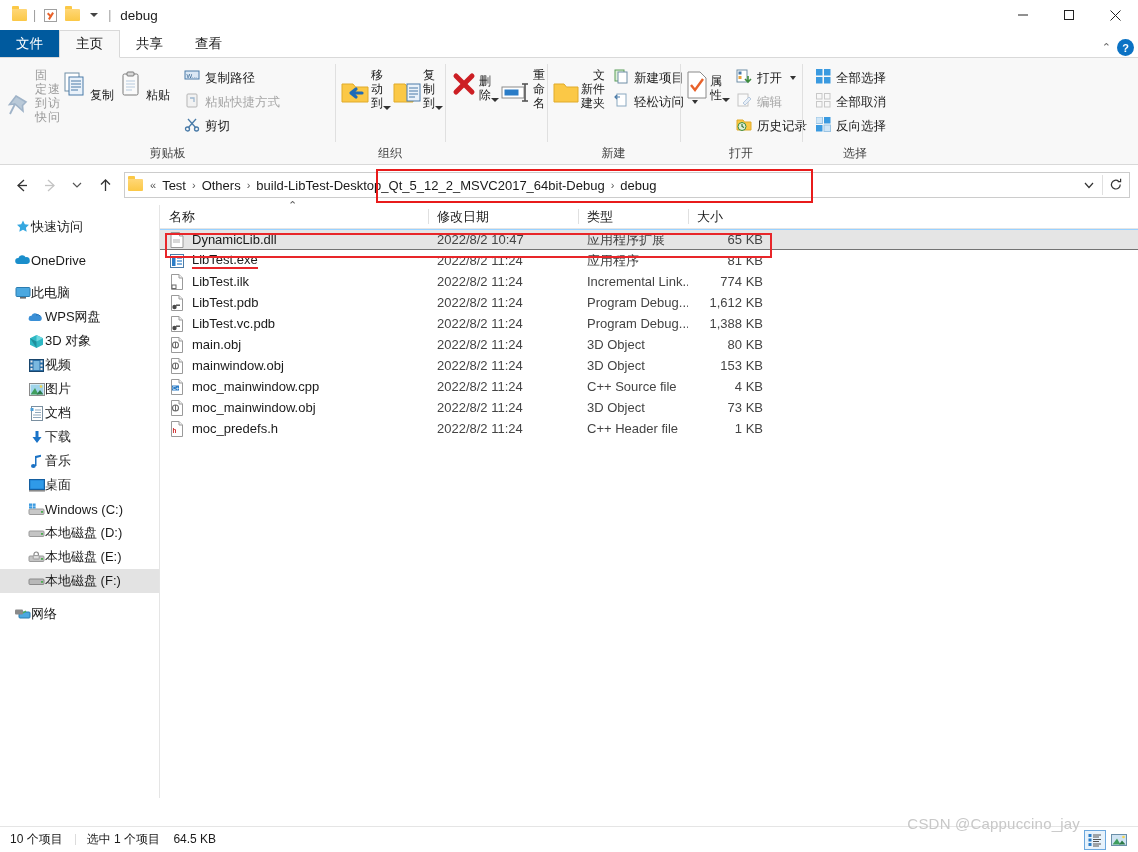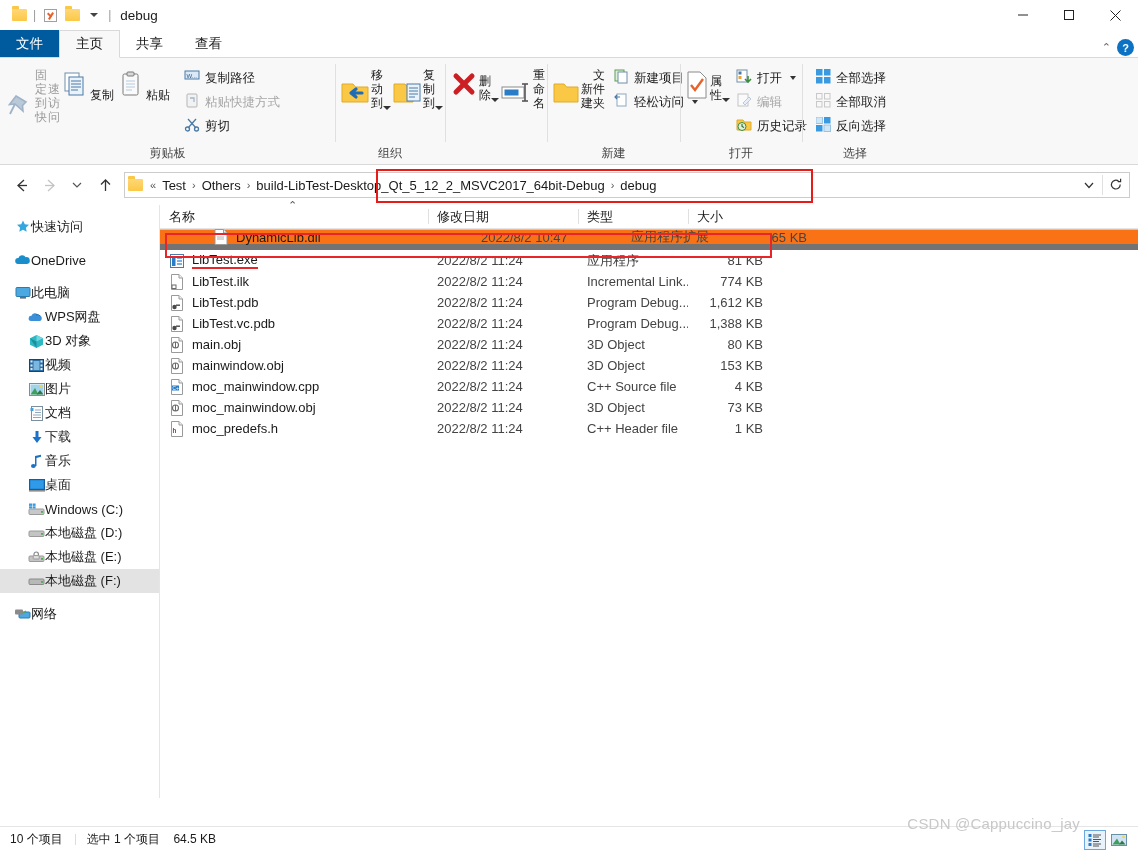--- a/index.html
+++ b/index.html
@@ -132,21 +132,21 @@
   .colhdr { height:24px; display:flex; border-bottom:1px solid #e5e5e5; position:relative; font-size:13px; color:#1a1a1a;}
   .colhdr .ch { display:flex; align-items:center; padding-left:9px; position:relative; }
   .colhdr .ch + .ch:before{ content:""; position:absolute; left:0; top:4px; bottom:4px; width:1px; background:#e0e0e0;}
   .sortmark { position:absolute; left:128px; top:-6px; font-size:11px; color:#5a5a5a; }
   .c-name { width:268px; }
   .c-date { width:150px; }
   .c-type { width:110px; }
   .c-size { width:86px; }
 
   .row { height:21px; display:flex; align-items:center; font-size:13px; color:#1a1a1a; }
-  .row.selected { background:#f97316; border-top:1px solid #99d1ff; border-bottom:6px solid #737373; height:21px;padding-left:44px;}
+  .row.selected { background:#e5e5e5; border-top:1px solid #99d1ff; border-bottom:1px solid #737373; height:21px;}
   .cell { display:flex; align-items:center; overflow:hidden; white-space:nowrap; }
   .cell.name { width:268px; padding-left:9px; gap:7px; }
   .cell.date { width:150px; padding-left:9px; color:#444; }
   .cell.type { width:110px; padding-left:9px; color:#444; }
   .cell.size { width:86px; justify-content:flex-end; padding-right:11px; color:#444; }
   .ficon { width:16px; height:16px; flex:0 0 16px; display:flex; align-items:center; justify-content:center; }
   .uline { border-bottom:2px solid #e8262a; padding-bottom:0px; }
   .row-hl {
     position:absolute; left:5px; top:28px; width:607px; height:25px;
     border:2px solid #e8262a; pointer-events:none;

